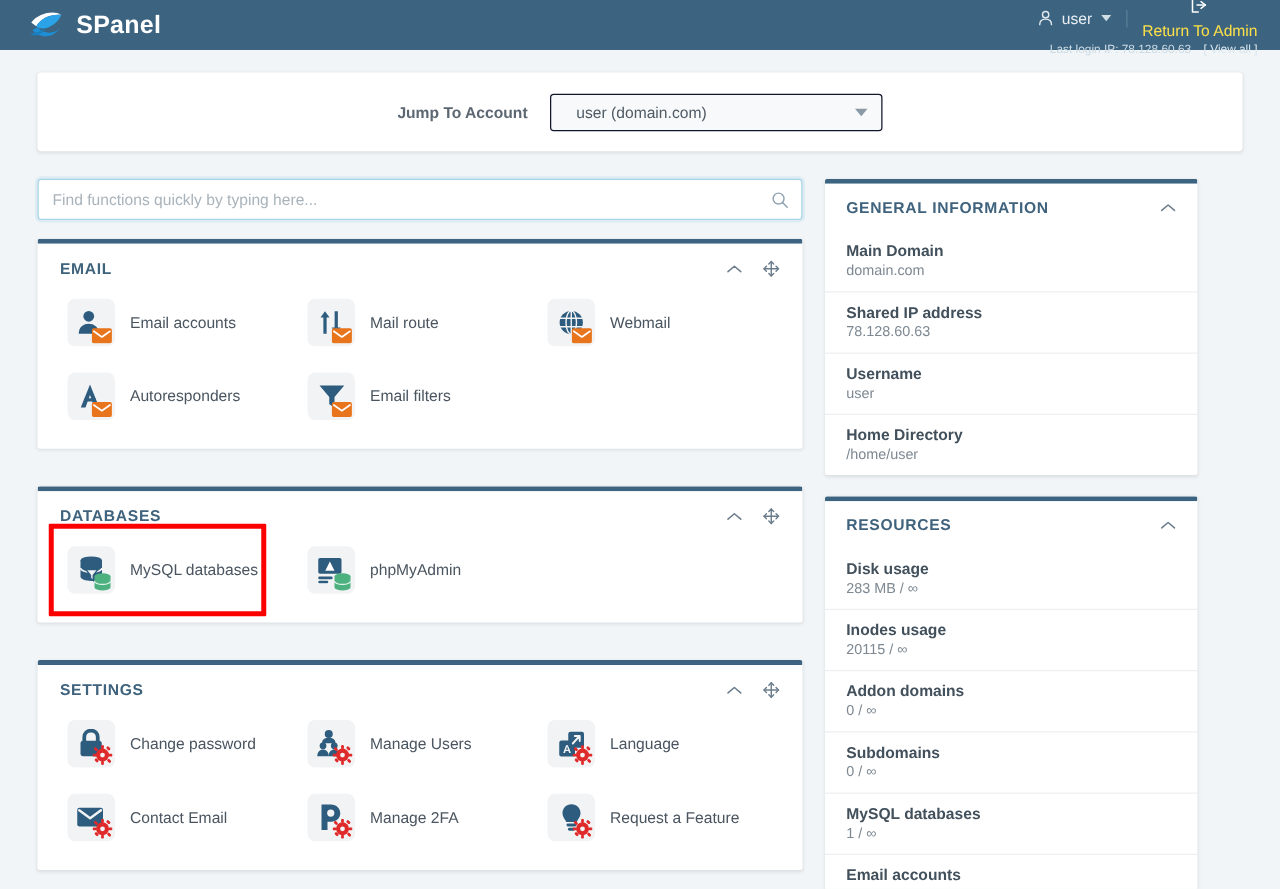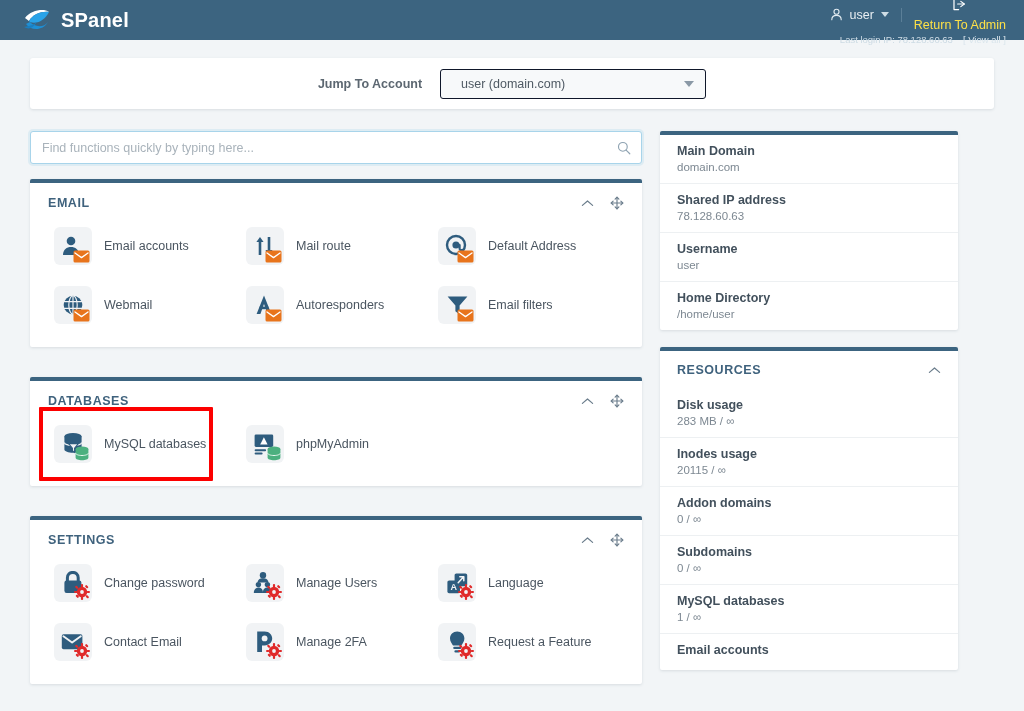--- a/index.html
+++ b/index.html
@@ -88,21 +88,21 @@
     align-items: flex-end;
   }
   .view-all { cursor: pointer; color: #dbe6ed; }
 
   
   .jump-card {
     margin: 18px 30px 0 30px;
     background: #ffffff;
     border-radius: 3px;
     box-shadow: 0 1px 3px rgba(40,60,80,.13);
-    height: 51px;
+    height: 63px;
     display: flex;
     align-items: center;
     justify-content: center;
     gap: 18px;
   }
   .jump-label {
     font-size: 12.5px;
     color: #5c6771;
     font-weight: bold;
   }
@@ -379,34 +379,20 @@
                 </svg>
                 <svg class="badge" width="17" height="13" viewBox="0 0 17 13">
   <rect x="0.5" y="0.5" width="16" height="12" rx="1.5" fill="#e8741c"></rect>
   <path d="M2 3 L8.5 7.6 L15 3" fill="none" stroke="#fff" stroke-width="1.3" stroke-linecap="round" stroke-linejoin="round"></path>
                 </svg>
       </span>
       <span class="tile-label">Mail route</span>
     </div>
     <div class="tile">
       <span class="tile-icon">
-        <svg width="24" height="24" viewBox="0 0 24 24">
-                  <circle cx="11" cy="11" r="9" fill="none" stroke="#2e5c7e" stroke-width="2.4"></circle>
-                  <circle cx="11" cy="11" r="3.6" fill="#2e5c7e"></circle>
-                  <path d="M14.6 11 V14.4 C14.6 16 16 16.6 17.2 15.8" fill="none" stroke="#2e5c7e" stroke-width="2.2" stroke-linecap="round"></path>
-                </svg>
-                <svg class="badge" width="17" height="13" viewBox="0 0 17 13">
-  <rect x="0.5" y="0.5" width="16" height="12" rx="1.5" fill="#e8741c"></rect>
-  <path d="M2 3 L8.5 7.6 L15 3" fill="none" stroke="#fff" stroke-width="1.3" stroke-linecap="round" stroke-linejoin="round"></path>
-                </svg>
-      </span>
-      <span class="tile-label">Default Address</span>
-    </div>
-    <div class="tile">
-      <span class="tile-icon">
         <svg width="23" height="23" viewBox="0 0 23 23">
                   <circle cx="11" cy="11" r="9.3" fill="#2e5c7e"></circle>
                   <g stroke="#f1f3f5" stroke-width="1.15" fill="none">
                     <ellipse cx="11" cy="11" rx="4.2" ry="9.3"></ellipse>
                     <path d="M1.9 7.6 H20.1 M1.9 14.4 H20.1 M11 1.7 V20.3"></path>
                   </g>
                 </svg>
                 <svg class="badge" width="17" height="13" viewBox="0 0 17 13">
   <rect x="0.5" y="0.5" width="16" height="12" rx="1.5" fill="#e8741c"></rect>
   <path d="M2 3 L8.5 7.6 L15 3" fill="none" stroke="#fff" stroke-width="1.3" stroke-linecap="round" stroke-linejoin="round"></path>
@@ -653,20 +639,26 @@
       <span class="tile-label">Request a Feature</span>
     </div>
           </div>
     </div>
       </div>
   </div>
 
   <div class="col-right">
 
     <div class="panel">
+      <div class="panel-head">
+        <span class="panel-title">GENERAL INFORMATION</span>
+        <svg class="tool-btn" width="13" height="9" viewBox="0 0 14 9">
+          <path d="M1.5 6.5 L7 1.8 L12.5 6.5" fill="none" stroke="#6b7d8c" stroke-width="1.3" stroke-linecap="round" stroke-linejoin="round"></path>
+        </svg>
+      </div>
       <div id="gi-rows">
     <div class="panel-row">
       <div class="row-key">Main Domain</div>
       <div class="row-val">domain.com</div>
     </div>
     <div class="panel-row">
       <div class="row-key">Shared IP address</div>
       <div class="row-val">78.128.60.63</div>
     </div>
     <div class="panel-row">

